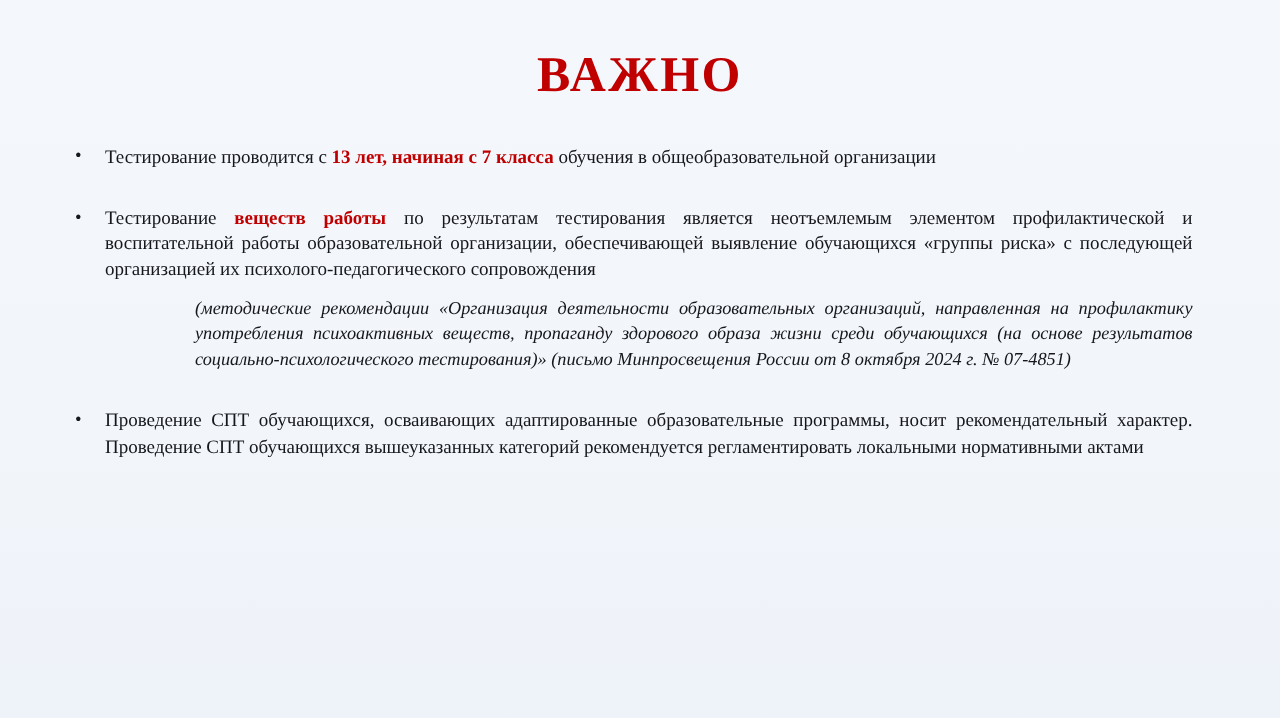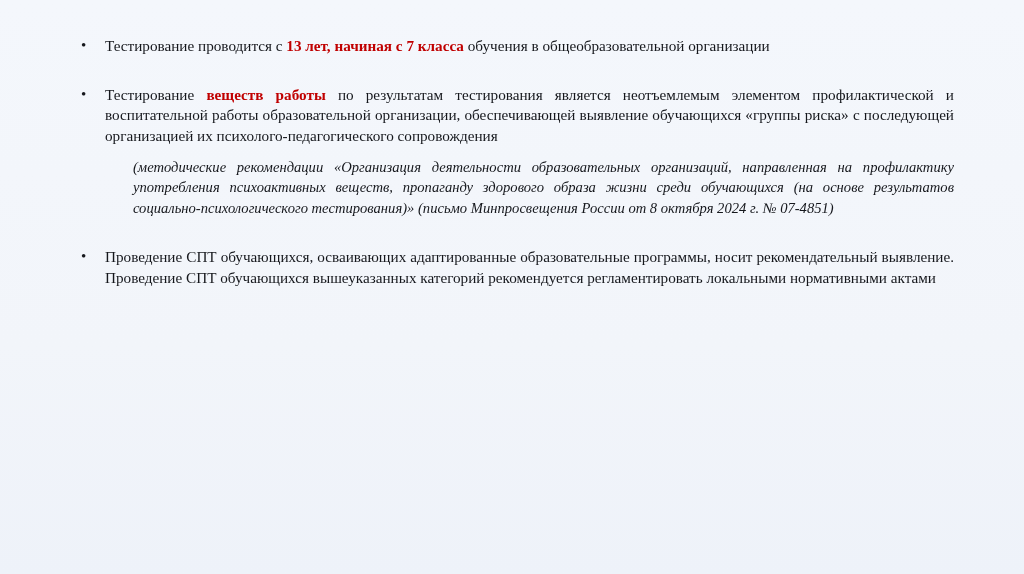--- a/index.html
+++ b/index.html
@@ -29,21 +29,21 @@
     font-family: "Liberation Serif", "DejaVu Serif", serif;
     font-size: 40px;
     font-weight: 700;
     letter-spacing: 2px;
     line-height: 1;
     margin: 0;
     padding-top: 40px;
   }
   .content {
     margin-top: 36px;
-    padding: 0 70px 0 69px;
+    padding: 0 70px 0 48px;
   }
   ul.bullets {
     list-style: none;
     margin: 0;
     padding: 0;
   }
   li.bullet {
     position: relative;
     padding-left: 36px;
     margin-bottom: 28px;
@@ -65,48 +65,49 @@
     color: #15171c;
   }
   .bullet-gap-1 { margin-bottom: 34px; }
   .bullet-gap-2 { margin-bottom: 30px; }
   .em-red {
     color: #c00000;
     font-weight: 700;
   }
   .quote-block {
     margin-top: 10px;
-    margin-left: 28px;
+    margin-left: 72px;
     font-style: italic;
     font-size: 14.6px;
     line-height: 1.42;
     text-align: justify;
     text-justify: inter-word;
     color: #15171c;
   }
   .last-block { margin-top: 4px; }
 </style>
 </head>
 <body>
 
 <div class="slide">
 
+  <h1 class="slide-title">ВАЖНО</h1>
 
   <div class="content">
     <ul class="bullets">
 
       <li class="bullet bullet-gap-1">
         <span>Тестирование проводится с </span><span class="em-red">13 лет, начиная с 7 класса</span><span> обучения в общеобразовательной организации</span>
       </li>
 
       <li class="bullet bullet-gap-2">
         <span>Тестирование </span><span class="em-red">веществ работы</span><span> по результатам тестирования является неотъемлемым элементом профилактической и воспитательной работы образовательной организации, обеспечивающей выявление обучающихся «группы риска» с последующей организацией их психолого-педагогического сопровождения</span>
 
         <div class="quote-block">(методические рекомендации «Организация деятельности образовательных организаций, направленная на профилактику употребления психоактивных веществ, пропаганду здорового образа жизни среди обучающихся (на основе результатов социально-психологического тестирования)» (письмо Минпросвещения России от 8 октября 2024 г. № 07-4851)</div>
       </li>
 
       <li class="bullet last-block">
-        <span>Проведение СПТ обучающихся, осваивающих адаптированные образовательные программы, носит рекомендательный выявление. Проведение СПТ обучающихся вышеуказанных категорий рекомендуется регламентировать локальными нормативными актами</span>
+        <span>Проведение СПТ обучающихся, осваивающих адаптированные образовательные программы, носит рекомендательный характер. Проведение СПТ обучающихся вышеуказанных категорий рекомендуется регламентировать локальными нормативными актами</span>
       </li>
 
     </ul>
   </div>
 </div>
 
 </body></html>

